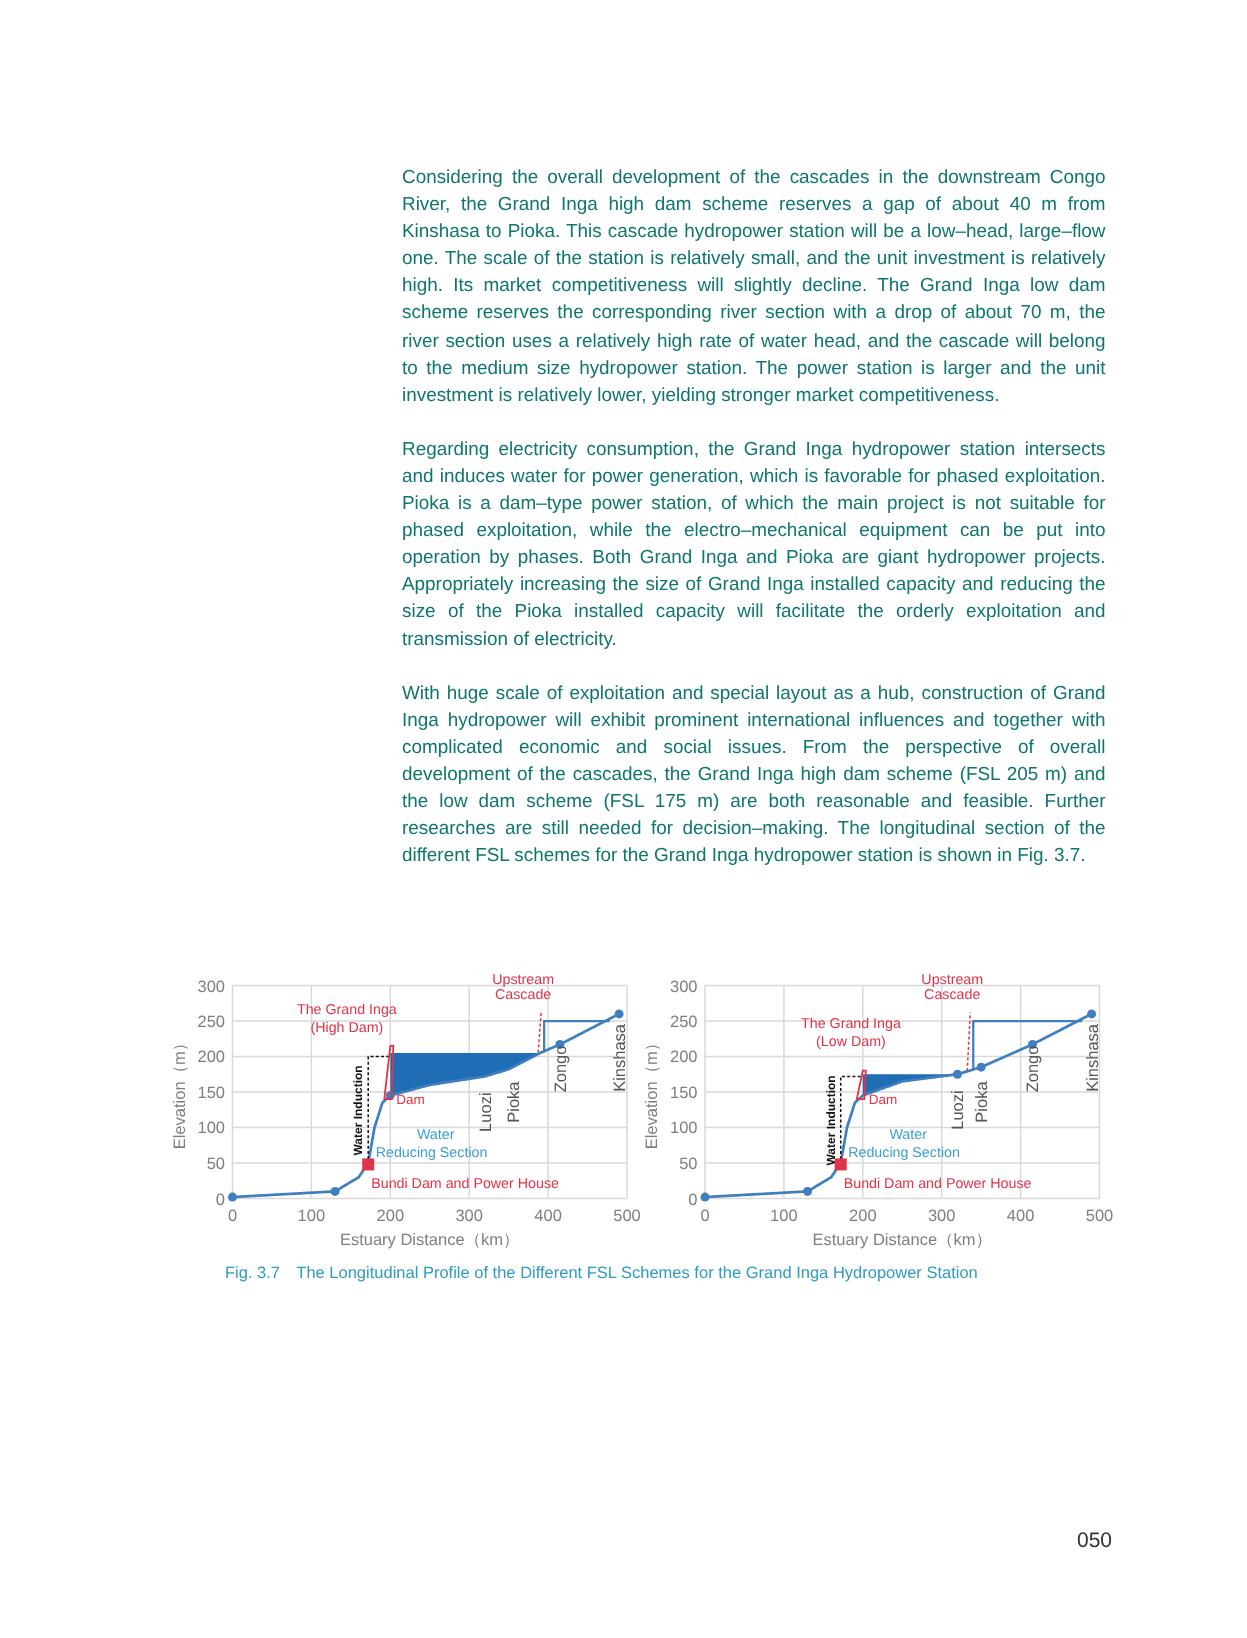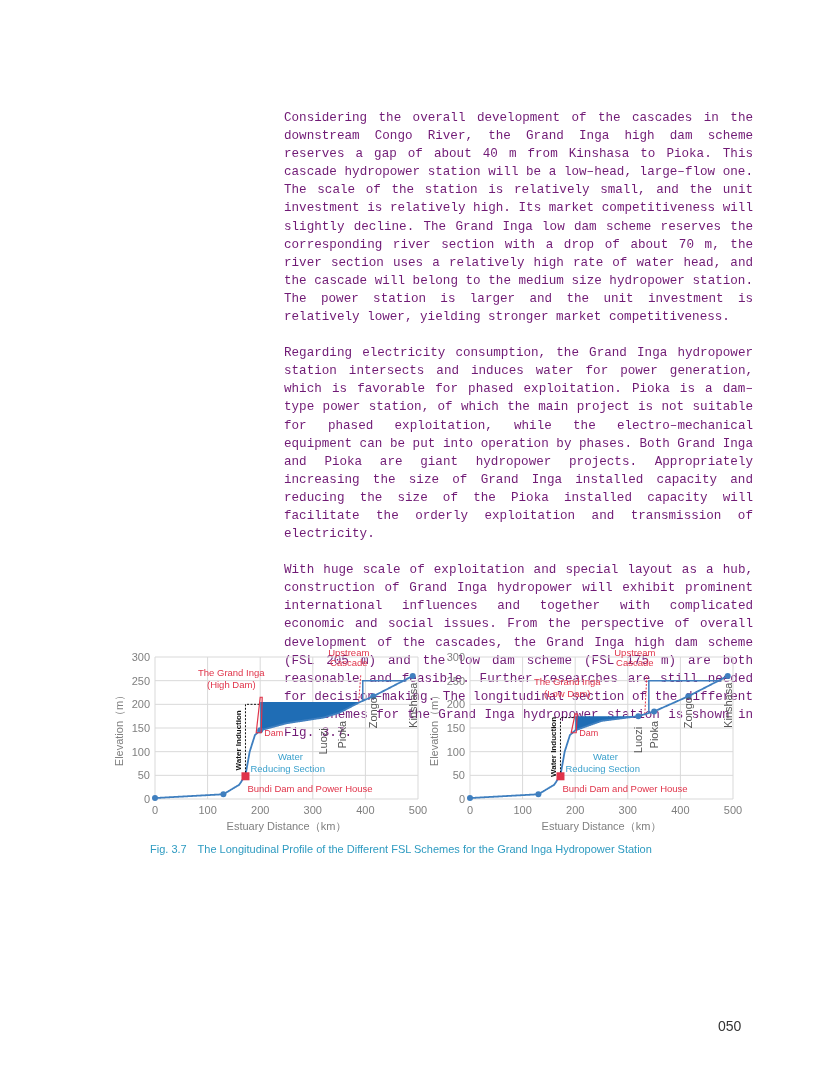--- a/index.html
+++ b/index.html
@@ -1,17 +1,17 @@
 <!DOCTYPE html>
 <html><head>
 <meta charset="utf-8">
 <style>
   html, body { margin: 0; padding: 0; background: #ffffff; }
   body { width: 831px; height: 1092px; position: relative; overflow: hidden; font-family: "Liberation Sans", sans-serif; }
-  .text-col { position: absolute; left: 284px; top: 109px; width: 469px; color: #701a75; font-size: 12.6px; line-height: 18.1px; text-align: justify; font-family: Liberation Mono, monospace; }
+  .text-col { position: absolute; left: 268px; top: 109px; width: 469px; color: #0f766e; font-size: 12.6px; line-height: 18.1px; text-align: justify; }
   .text-col p { margin: 0 0 18px 0; }
   .chart { position: absolute; top: 645px; }
   .chart svg { display: block; overflow: visible; }
   .caption { position: absolute; left: 150px; top: 843px; font-size: 11px; color: #2e9bc1; white-space: nowrap; }
   .caption .num { margin-right: 8px; }
   .page-num { position: absolute; left: 718px; top: 1018px; font-size: 14px; color: #333; }
 </style>
 </head>
 <body>
 

